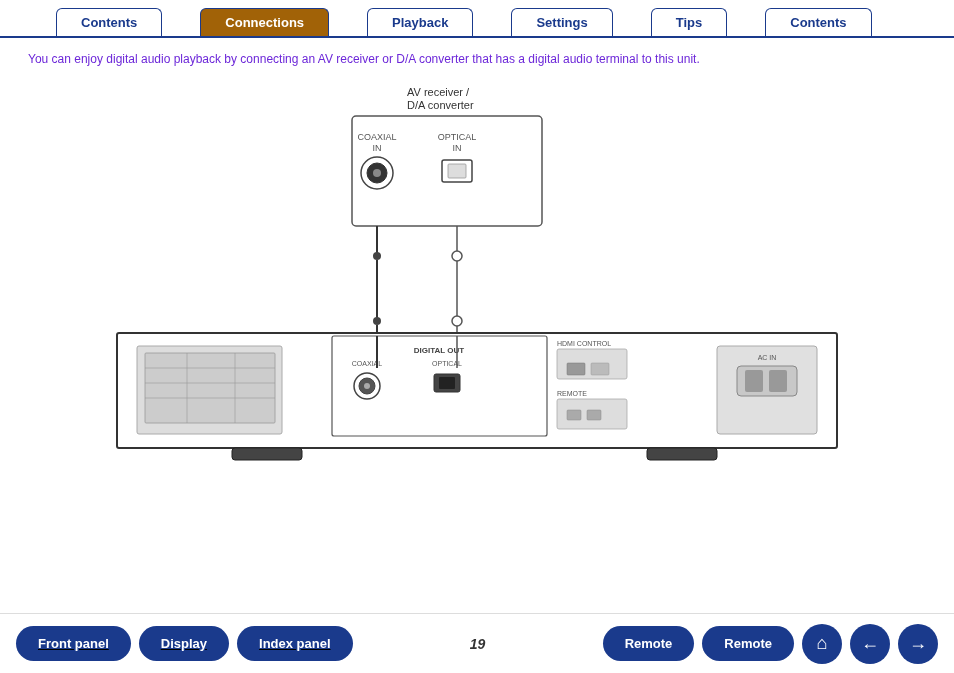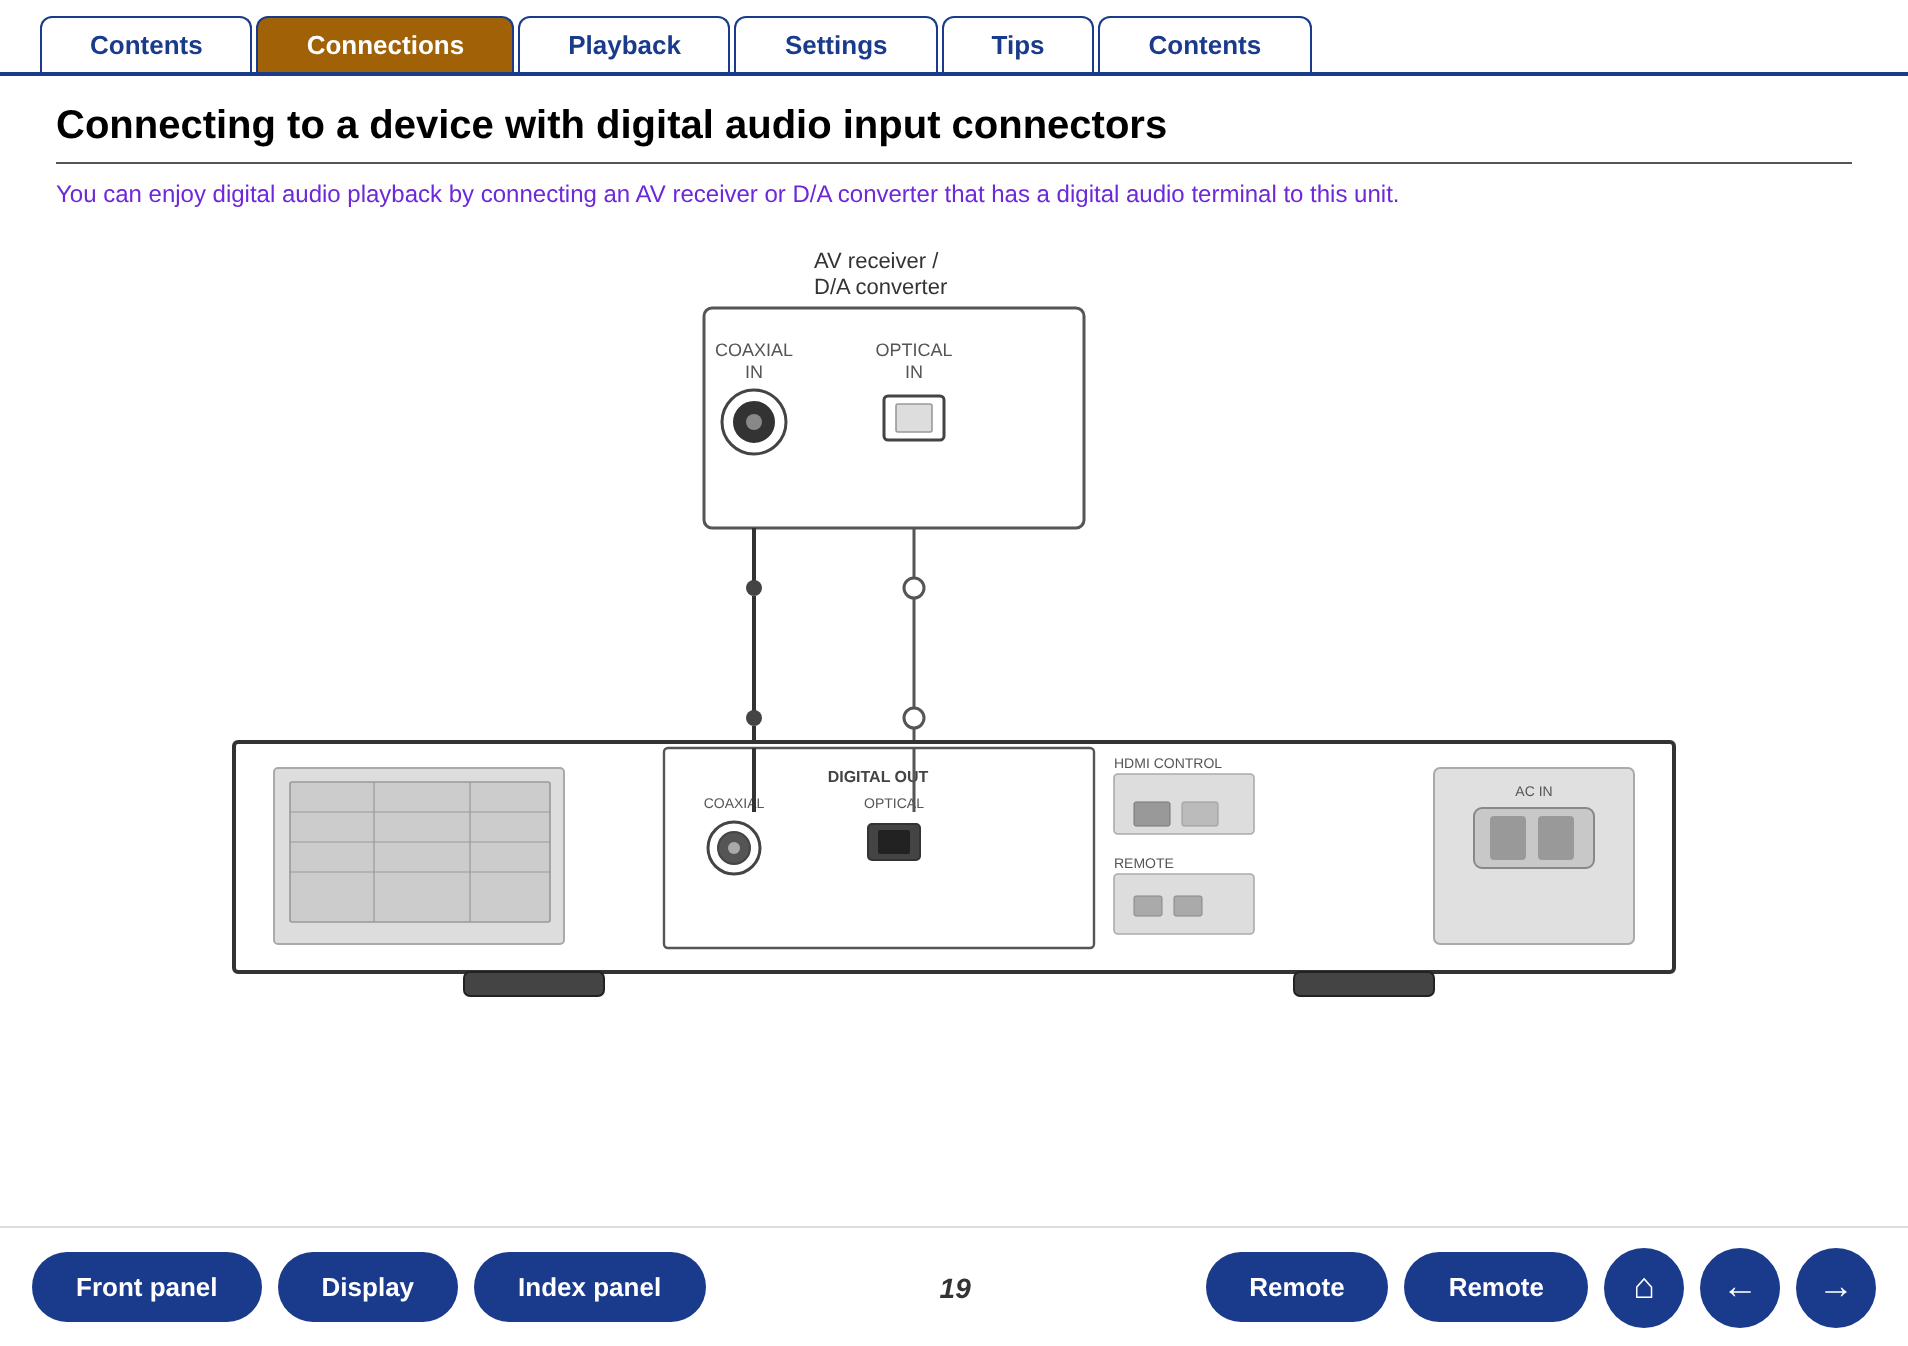--- a/index.html
+++ b/index.html
@@ -27,20 +27,21 @@
       font-weight: bold;
       color: #1a3a8c;
       border: 1.5px solid #1a3a8c;
       border-bottom: none;
       border-radius: 6px 6px 0 0;
       margin-right: 2px;
       background: #fff;
       cursor: pointer;
       text-decoration: none;
       display: inline-block;
+      margin-left: 36px;
     }
     .nav-tab.active {
       background: #a16207;
       color: #fff;
     }
 
     
     .main-content {
       padding: 14px 28px 10px 28px;
     }
@@ -81,20 +82,21 @@
       background: #fff;
       display: flex;
       align-items: center;
       justify-content: space-between;
       padding: 8px 16px;
       border-top: 1px solid #ddd;
     }
     .footer-buttons-left {
       display: flex;
       gap: 8px;
+      text-decoration: underline;
     }
     .footer-btn {
       background: #1a3a8c;
       color: #fff;
       font-weight: bold;
       font-size: 13px;
       border: none;
       border-radius: 20px;
       padding: 10px 22px;
       cursor: pointer;
@@ -136,21 +138,20 @@
 <div class="nav-tabs">
   <a class="nav-tab">Contents</a>
   <a class="nav-tab active">Connections</a>
   <a class="nav-tab">Playback</a>
   <a class="nav-tab">Settings</a>
   <a class="nav-tab">Tips</a>
   <a class="nav-tab">Contents</a>
 </div>
 
 <div class="main-content">
-  <div class="page-title">Connecting to a device with digital audio input connectors</div>
   <div class="page-subtitle">You can enjoy digital audio playback by connecting an AV receiver or D/A converter that has a digital audio terminal to this unit.</div>
 
   <div class="diagram-area">
     <svg class="diagram-svg" width="780" height="400" viewBox="0 0 780 400">
 
       <text x="320" y="18" font-size="11" fill="#333" font-family="Arial">AV receiver /</text>
       <text x="320" y="31" font-size="11" fill="#333" font-family="Arial">D/A converter</text>
 
       <rect x="265" y="38" width="190" height="110" rx="4" ry="4" fill="white" stroke="#555" stroke-width="1.5"></rect>
 

